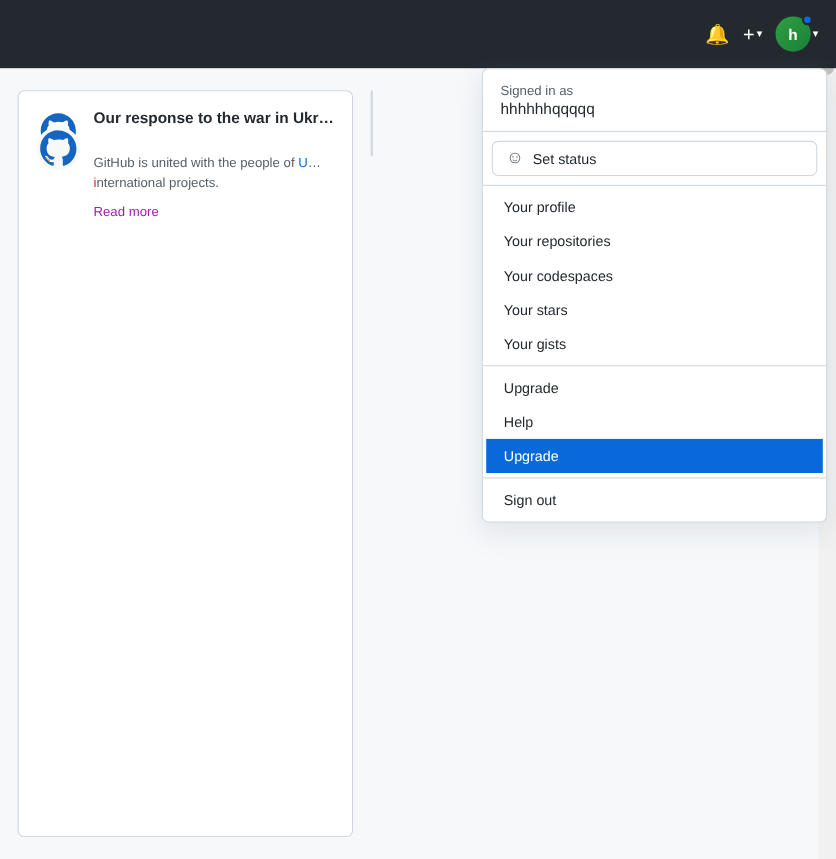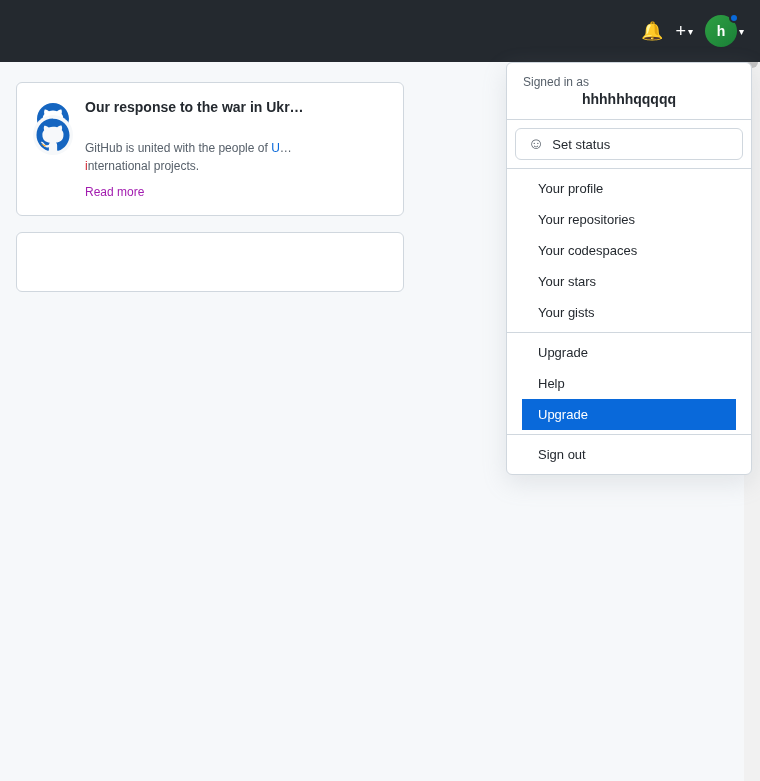--- a/index.html
+++ b/index.html
@@ -85,21 +85,21 @@
       display: flex;
       height: calc(781px - 62px);
       background: #f6f8fa;
     }
 
     
     .left-area {
       width: 420px;
       padding: 20px 16px;
       display: flex;
-      flex-direction: column;
+      flex-direction: row;
       gap: 16px;
     }
 
     
     .banner-card {
       background: #fff;
       border: 1px solid #d0d7de;
       border-radius: 6px;
       padding: 16px;
       display: flex;
@@ -140,21 +140,21 @@
       border: 1px solid #d0d7de;
       border-radius: 6px;
       height: 60px;
     }
 
     
     .dropdown-menu {
       position: absolute;
       top: 62px;
       right: 8px;
-      width: 246px;
+      width: 314px;
       background: #fff;
       border: 1px solid #d0d7de;
       border-radius: 6px;
       box-shadow: 0 8px 24px rgba(140,149,159,0.2);
       z-index: 100;
       overflow: hidden;
     }
 
     .dropdown-header {
       padding: 12px 16px;
@@ -163,24 +163,23 @@
 
     .dropdown-header .signed-in-label {
       font-size: 12px;
       color: #57606a;
       display: block;
       margin-bottom: 2px;
     }
 
     .dropdown-header .username {
       font-size: 14px;
-      font-weight: 700;
+      font-weight: 400;
       color: #24292f;
       display: block;
-      text-align: center;
     }
 
     .set-status-btn {
       margin: 8px 8px;
       padding: 6px 12px;
       border: 1px solid #d0d7de;
       border-radius: 6px;
       background: #fff;
       cursor: pointer;
       display: flex;
@@ -191,21 +190,21 @@
       color: #24292f;
     }
 
     .smiley-icon {
       color: #57606a;
       font-size: 16px;
     }
 
     .menu-section {
       border-top: 1px solid #d0d7de;
-      padding: 4px 15px;
+      padding: 4px 3px;
     }
 
     .menu-item {
       display: flex;
       align-items: center;
       justify-content: space-between;
       padding: 8px 16px;
       font-size: 13px;
       color: #24292f;
       cursor: pointer;

